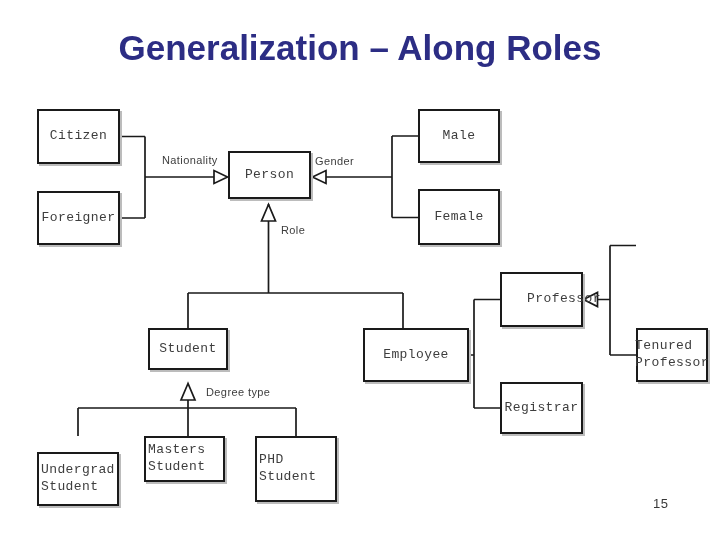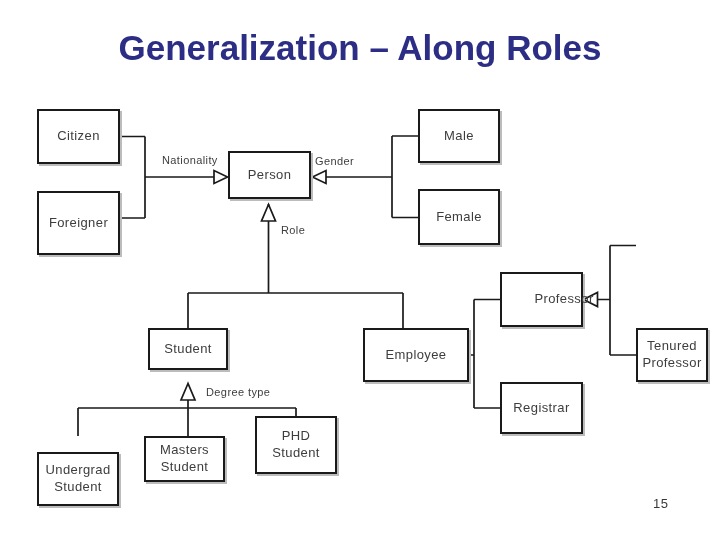--- a/index.html
+++ b/index.html
@@ -47,41 +47,42 @@
   }
   .node {
     position: absolute;
     box-sizing: border-box;
     background: #ffffff;
     border: 2px solid #1a1a1a;
     box-shadow: 2px 2px 0 #bcbcbc;
     display: flex;
     align-items: center;
     justify-content: center;
-    text-align: center;
+    text-align: left;
     color: #3d3d3d;
     font-size: 13px;
     line-height: 1.28;
     letter-spacing: 0.4px;
     padding: 2px;
+    font-family: Liberation Mono, monospace;
   }
   .n-citizen            { left: 37px;  top: 109px; width: 83px; height: 55px; }
-  .n-foreigner          { left: 37px;  top: 191px; width: 83px; height: 64px; }
+  .n-foreigner          { left: 37px;  top: 191px; width: 83px; height: 54px; }
   .n-person             { left: 228px; top: 151px; width: 83px; height: 48px; }
   .n-male               { left: 418px; top: 109px; width: 82px; height: 54px; }
   .n-female             { left: 418px; top: 189px; width: 82px; height: 56px; }
   .n-associate-professor{ left: 636px; top: 218px; width: 82px; height: 55px; }
   .n-professor          { left: 500px; top: 272px; width: 83px; height: 55px; padding-left: 47px; }
   .n-tenured-professor  { left: 636px; top: 328px; width: 72px; height: 54px; }
   .n-registrar          { left: 500px; top: 382px; width: 83px; height: 52px; }
   .n-student            { left: 148px; top: 328px; width: 80px; height: 42px; }
   .n-employee           { left: 363px; top: 328px; width: 106px; height: 54px; }
   .n-undergrad-student  { left: 37px;  top: 452px; width: 82px; height: 54px; }
   .n-masters-student    { left: 144px; top: 436px; width: 81px; height: 46px; }
-  .n-phd-student        { left: 255px; top: 416px; width: 82px; height: 58px; }
+  .n-phd-student        { left: 255px; top: 436px; width: 82px; height: 66px; }
   .edge-label {
     position: absolute;
     font-size: 11px;
     letter-spacing: 0.4px;
     color: #3d3d3d;
     white-space: nowrap;
   }
   .l-nationality { left: 162px; top: 154px; }
   .l-gender      { left: 315px; top: 155px; }
   .l-role        { left: 281px; top: 224px; }

